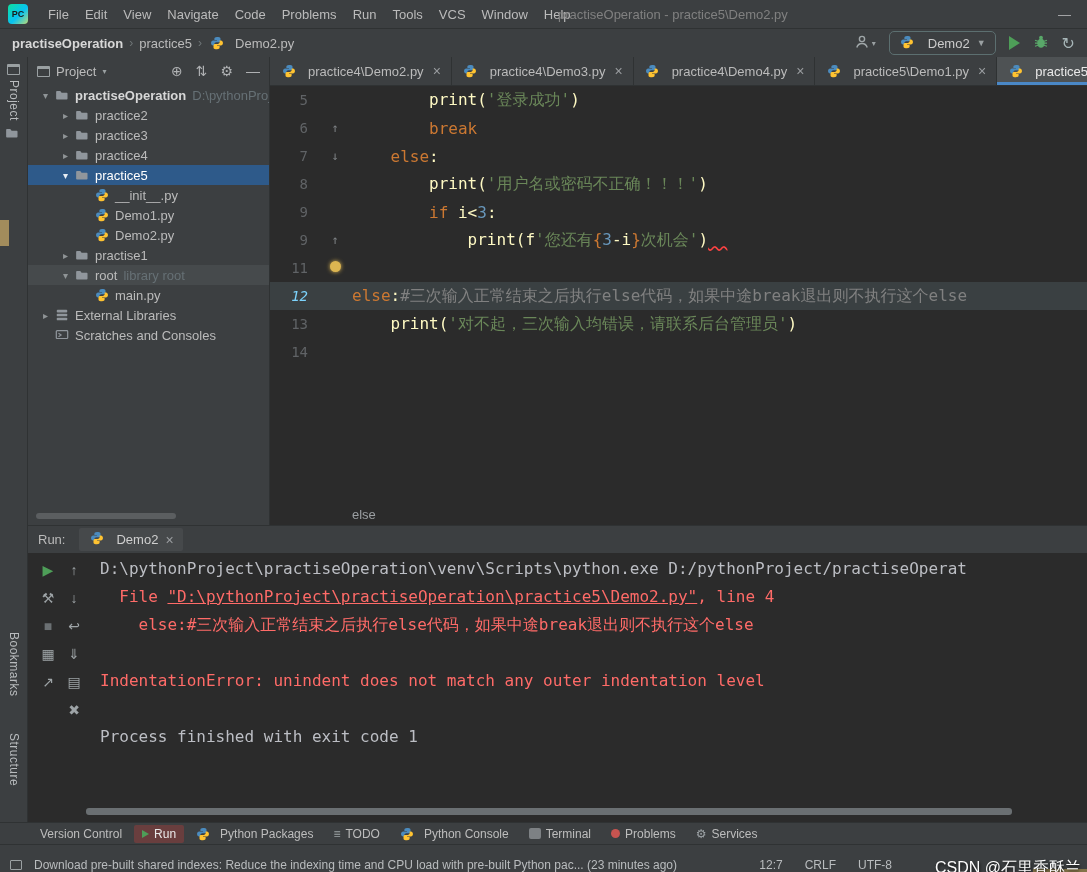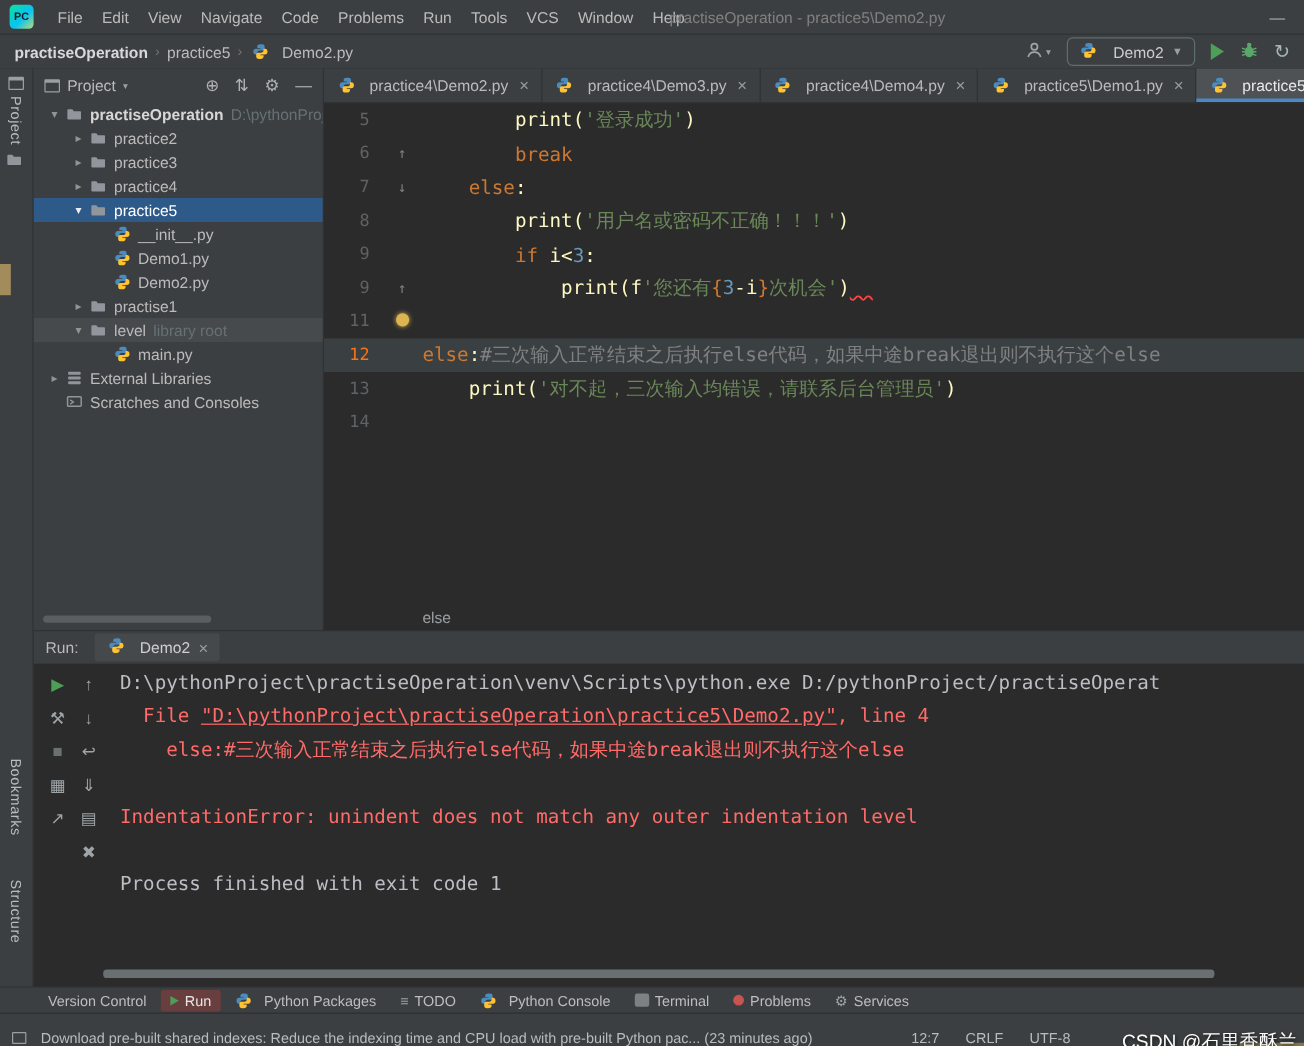--- a/index.html
+++ b/index.html
@@ -58,21 +58,21 @@
   
   .editor-wrap { flex:1; display:flex; flex-direction:column; min-width:0; background:#2b2b2b; }
   .tabs { height:29px; background:#3c3f41; display:flex; overflow:hidden; flex-shrink:0; border-bottom:1px solid #2f3233; }
   .tab { display:flex; align-items:center; gap:6px; padding:0 10px; font-size:13px; color:#bbbbbb; border-right:1px solid #2f3233; white-space:nowrap; }
   .tab.active { background:#4e5254; color:#e9e9e9; box-shadow:inset 0 -3px 0 #4a88c7; }
   .tab-close { color:#9a9da0; font-size:14px; margin-left:3px; }
   .editor { flex:1; font-family:"DejaVu Sans Mono","Liberation Mono",monospace; font-size:16px; overflow:hidden; }
   .eline { display:flex; height:28px; align-items:center; }
   .eline.hl { background:#3a4042; }
   .ln { width:52px; text-align:right; padding-right:14px; color:#606366; font-size:14px; flex-shrink:0; }
-  .hl .ln { color:#f97316; }
+  .hl .ln { color:#7dd3fc;font-style:italic; }
   .gut { width:26px; flex-shrink:0; color:#7d8184; font-size:12px; text-align:center; }
   .bulb { width:11px; height:11px; border-radius:50%; background:#dcb551; display:inline-block; box-shadow:0 0 4px #dcb551; }
   .codeline { white-space:pre; color:#a9b7c6; padding-left:4px; }
   .tk-kw { color:#cc7832; } .tk-str { color:#6a8759; } .tk-cm { color:#808080;margin-top:28px; }
   .tk-nm { color:#6897bb; } .tk-pl { color:#fef9c3; }
   .tk-er { text-decoration:underline wavy #ff4242; text-decoration-skip-ink:none; }
   .ecrumb { height:22px; display:flex; align-items:center; padding-left:82px; font-size:13px; color:#9b9fa2; flex-shrink:0; }
 
   
   .run-panel { height:297px; display:flex; flex-direction:column; border-top:1px solid #2f3233; background:#2b2b2b; min-width:0; }
@@ -301,21 +301,21 @@
                 </span>
                 <span class="tree-label">practise1</span>
               </div>
               <div class="tree-row hovered" style="padding-left: 30px;">
                 <span class="chev">▾</span>
                 <span class="tree-ic">
                   <svg viewBox="0 0 16 16" width="15" height="13">
                     <path d="M1.5 2.5h5l1.6 2h6.4c.5 0 .9.4.9.9V12c0 .6-.4 1-1 1h-12c-.6 0-1-.4-1-1V3.5c0-.6.4-1 1-1z" fill="#90969C"></path>
                   </svg>
                 </span>
-                <span class="tree-label">level</span>
+                <span class="tree-label">root</span>
                 <span class="tree-suffix"> library root</span>
               </div>
               <div class="tree-row" style="padding-left: 50px;">
                 <span class="chev">&nbsp;</span>
                 <span class="tree-ic">
                   <svg viewBox="0 0 16 16" width="14" height="14">
                     <path d="M8 1C6 1 5 1.8 5 3v1.5h3v.7H3.6C2.2 5.2 1.2 6.3 1.2 8s1 2.8 2.4 2.8H5V9.2C5 8 6 7 7.2 7h3C11.2 7 12 6.2 12 5.2V3c0-1.2-1-2-2.5-2H8z" fill="#4B8BBE"></path>
                     <path d="M8 15c2 0 3-.8 3-2v-1.5H8v-.7h4.4c1.4 0 2.4-1.1 2.4-2.8s-1-2.8-2.4-2.8H11v1.6C11 8 10 9 8.8 9h-3C4.8 9 4 9.8 4 10.8V13c0 1.2 1 2 2.5 2H8z" fill="#FFC331"></path>
                   </svg>
                 </span>

